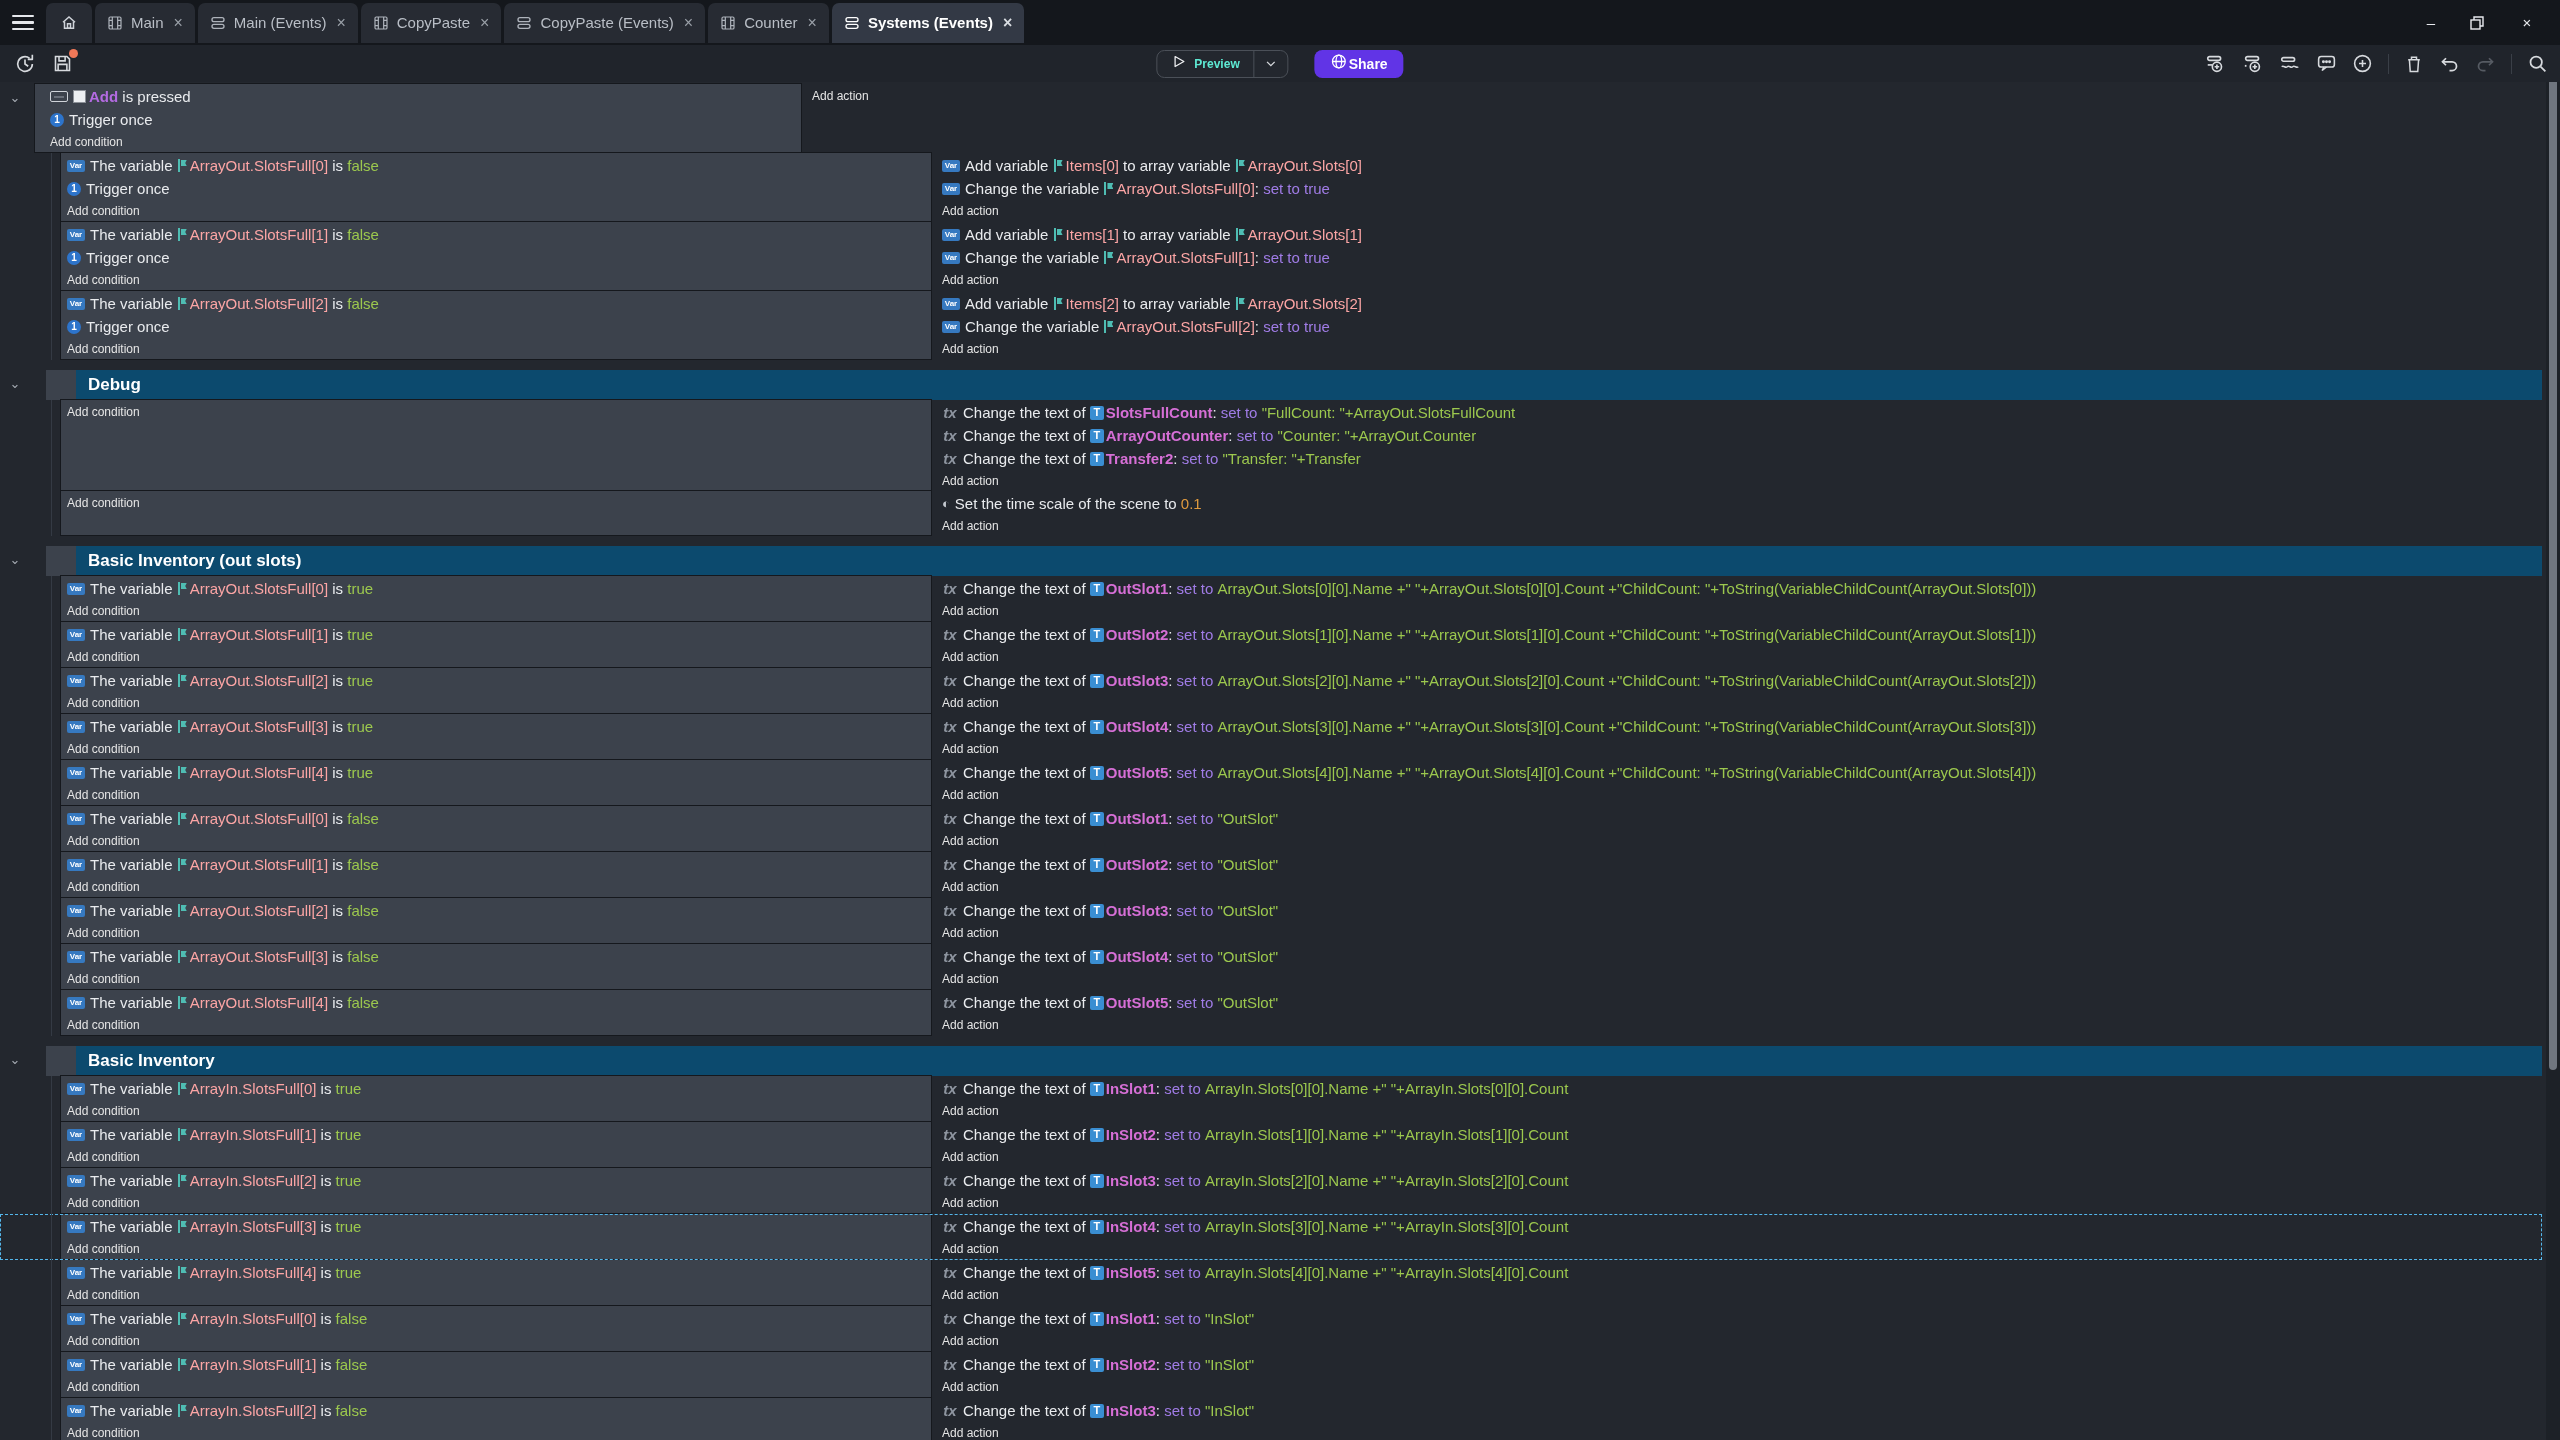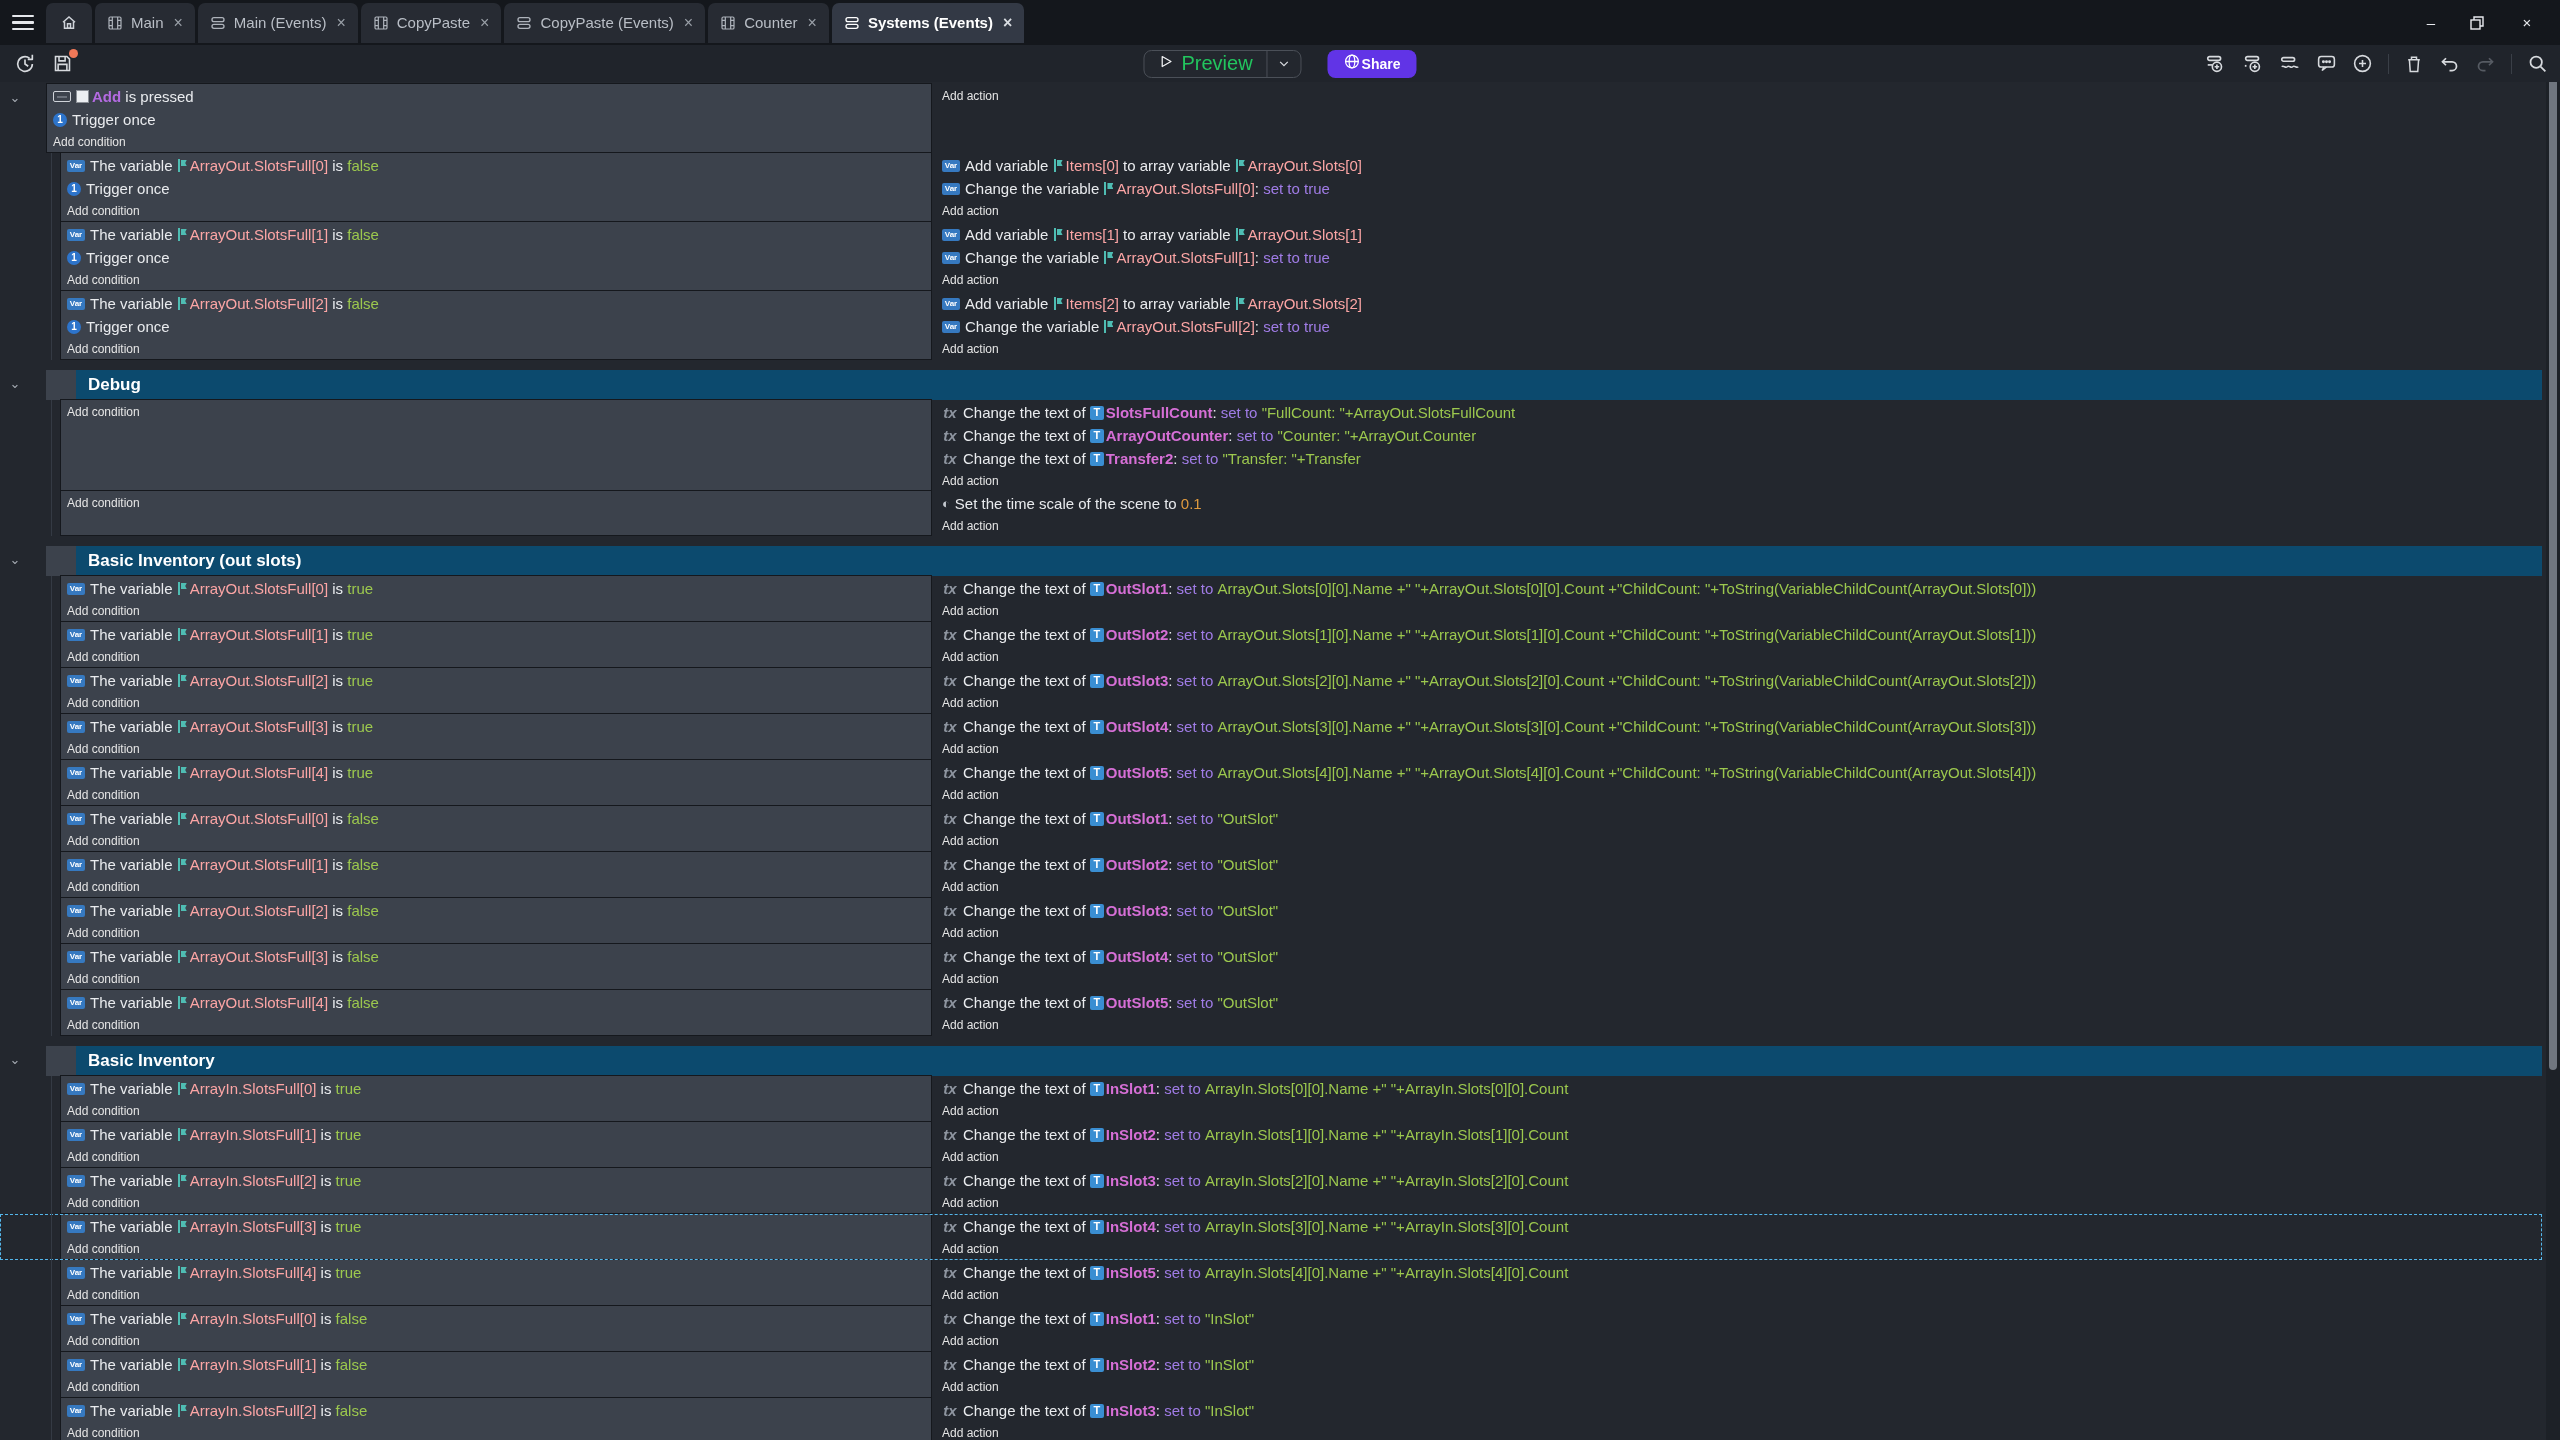--- a/index.html
+++ b/index.html
@@ -23,21 +23,21 @@
   .wc svg{display:block}
   
   .toolbar{height:37px;background:#20242b;position:relative;display:flex;align-items:center}
   .tb-left{display:flex;align-items:center;gap:16px;padding-left:14px}
   .tb-btn{position:relative;display:flex;align-items:center;cursor:pointer}
   .dot{position:absolute;top:-4px;right:-5px;width:9px;height:9px;border-radius:50%;background:#f07858}
   .tb-center{position:absolute;left:50%;top:50%;transform:translate(-50%,-50%);display:flex;gap:26px;align-items:center}
   .preview{display:flex;align-items:center;border:1px solid #4b5058;border-radius:8px;height:28px;
     background:#23272e;overflow:hidden;cursor:pointer}
   .preview .pmain{display:flex;align-items:center;gap:8px;padding:0 14px;height:100%}
-  .preview .plabel{font-size:20px;font-weight:normal;color:#22c55e}
+  .preview .plabel{font-size:12px;font-weight:bold;color:#5eead4}
   .preview .pdrop{border-left:1px solid #4b5058;height:100%;display:flex;align-items:center;padding:0 10px}
   .share{display:flex;align-items:center;gap:1px;background:#6134e6;border-radius:8px;height:28px;
     padding:0 16px;cursor:pointer}
   .share .slabel{font-size:14px;font-weight:bold;color:#fff}
   .tb-right{margin-left:auto;display:flex;align-items:center;gap:15px;padding-right:12px}
   .tb-right .sep{width:1px;height:20px;background:#3a3f47}
   .dim svg *{stroke:#565b63 !important}
   
   .sheet{position:relative;height:1358px;padding:2px 18px 0 0;overflow:hidden}
   .grow{display:flex;margin-top:10px;height:30px}
@@ -286,21 +286,21 @@
   </div>
 </div>
 
 <div class="sheet">
   <div class="lane">
     <div class="thumb"></div>
   </div>
 <div class="erow">
       <div class="gutter">⌄</div>
       <div class="ind" style="width: 0px;"></div>
-      <div class="ccell" style="width: 886px; margin-left: 16px;">
+      <div class="ccell" style="width: 768px; margin-left: 4px; padding-left: 9px;">
         <div class="ln"><span class="i i-kbd"></span><span class="i i-swatch"></span><span class="c-sprite">Add</span><span class="c-plain"> is pressed</span></div>
         <div class="ln"><span class="i i-trigger">1</span><span class="c-plain">Trigger once</span></div>
         <div class="add">Add condition</div>
       </div>
       <div class="acell">
         <div class="add">Add action</div>
       </div>
     </div>
     <div class="erow">
       <div class="gutter"></div>

